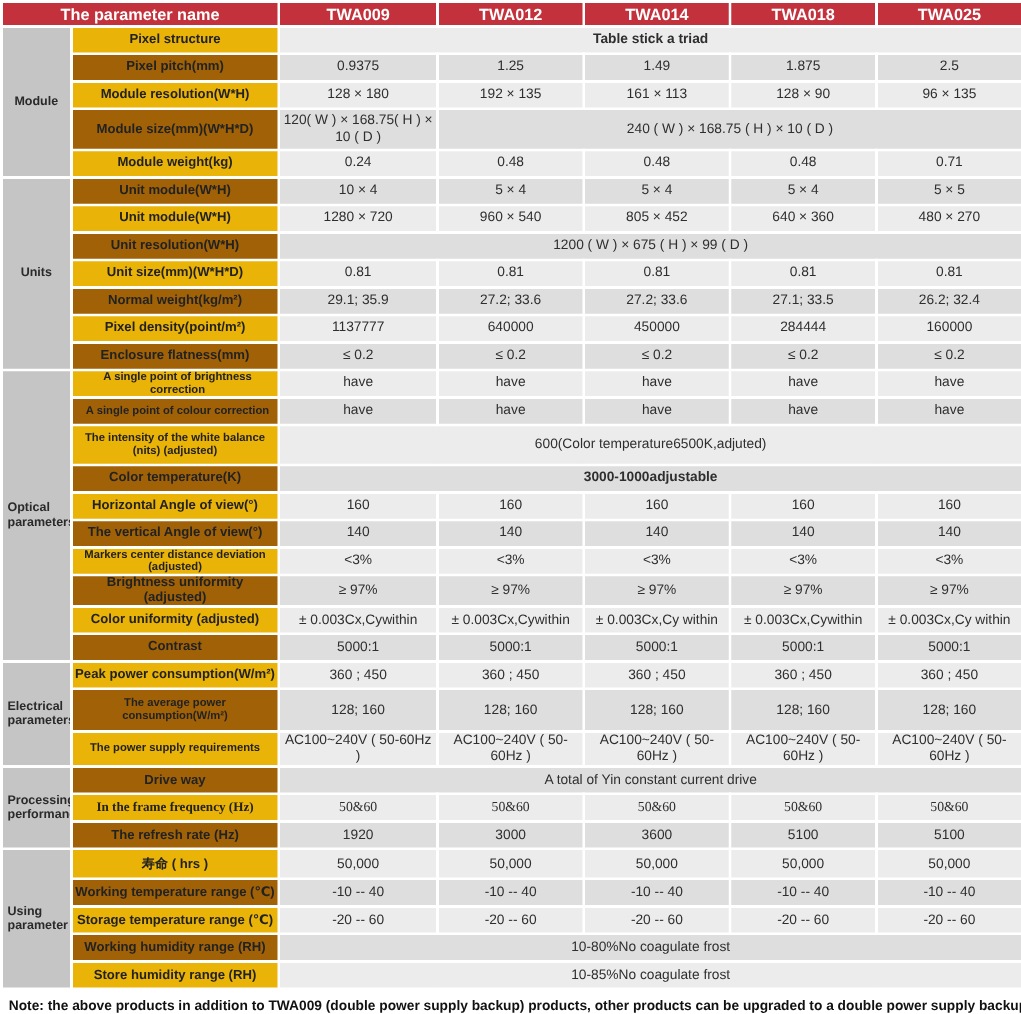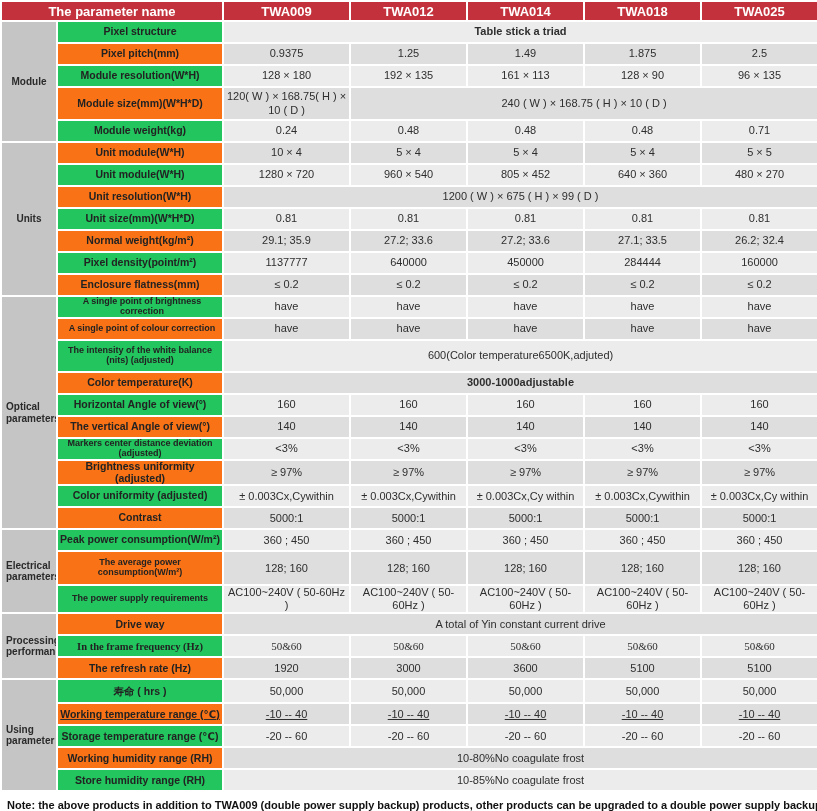--- a/index.html
+++ b/index.html
@@ -4,22 +4,22 @@
 <style>
   * { box-sizing: border-box; }
   html,body { margin:0; padding:0; background:#ffffff; width:817px; }
   body { font-family:"Liberation Sans","DejaVu Sans",sans-serif; color:#2e2e2e; }
   table.spec { border-collapse:collapse; table-layout:fixed; width:817px; }
   table.spec td, table.spec th { border:2px solid #ffffff; padding:0 2px; vertical-align:middle; overflow:hidden; }
   th.hdr { background:#c3323c; color:#ffffff; font-size:13px; font-weight:bold; text-align:center; }
   td.group { background:#c5c5c5; font-size:10px; font-weight:bold; text-align:center; color:#2a2a2a; line-height:1.15; }
   td.group.gl-left { text-align:left; padding-left:4px; }
   td.plabel { font-weight:bold; text-align:center; font-size:10.5px; line-height:1.1; color:#222; }
-  td.plabel.light { background:#22c55e; }
-  td.plabel.dark  { background:#f97316; }
+  td.plabel.light { background:#eab308; }
+  td.plabel.dark  { background:#a16207; }
   td.plabel.small { font-size:9px; font-weight:bold; }
   td.plabel.left  { text-align:center; padding-left:6px;margin-left:41px; }
   td.val { text-align:center; font-size:11px; line-height:1.2; }
   td.val.light { background:#ececec; }
   td.val.dark  { background:#dedede; }
   td.val.bold  { font-weight:bold; }
   .footnote { font-size:11px; font-weight:bold; color:#111; padding:7px 0 0 7px; white-space:nowrap; }
 </style>
 </head>
 <body>
@@ -253,21 +253,21 @@
       </tr>
       <tr style="height: 24px;">
         <td class="group gl-left" rowspan="5">Using parameter</td>
         <td class="plabel light">寿命 ( hrs )</td>
         <td class="val light">50,000</td>
         <td class="val light">50,000</td>
         <td class="val light">50,000</td>
         <td class="val light">50,000</td>
         <td class="val light">50,000</td>
       </tr>
-      <tr style="height: 22px; text-decoration: underline;">
+      <tr style="height: 22px;">
         <td class="plabel dark">Working temperature range (℃)</td>
         <td class="val dark">-10 -- 40</td>
         <td class="val dark">-10 -- 40</td>
         <td class="val dark">-10 -- 40</td>
         <td class="val dark">-10 -- 40</td>
         <td class="val dark">-10 -- 40</td>
       </tr>
       <tr style="height: 22px;">
         <td class="plabel light">Storage temperature range (℃)</td>
         <td class="val light">-20 -- 60</td>

